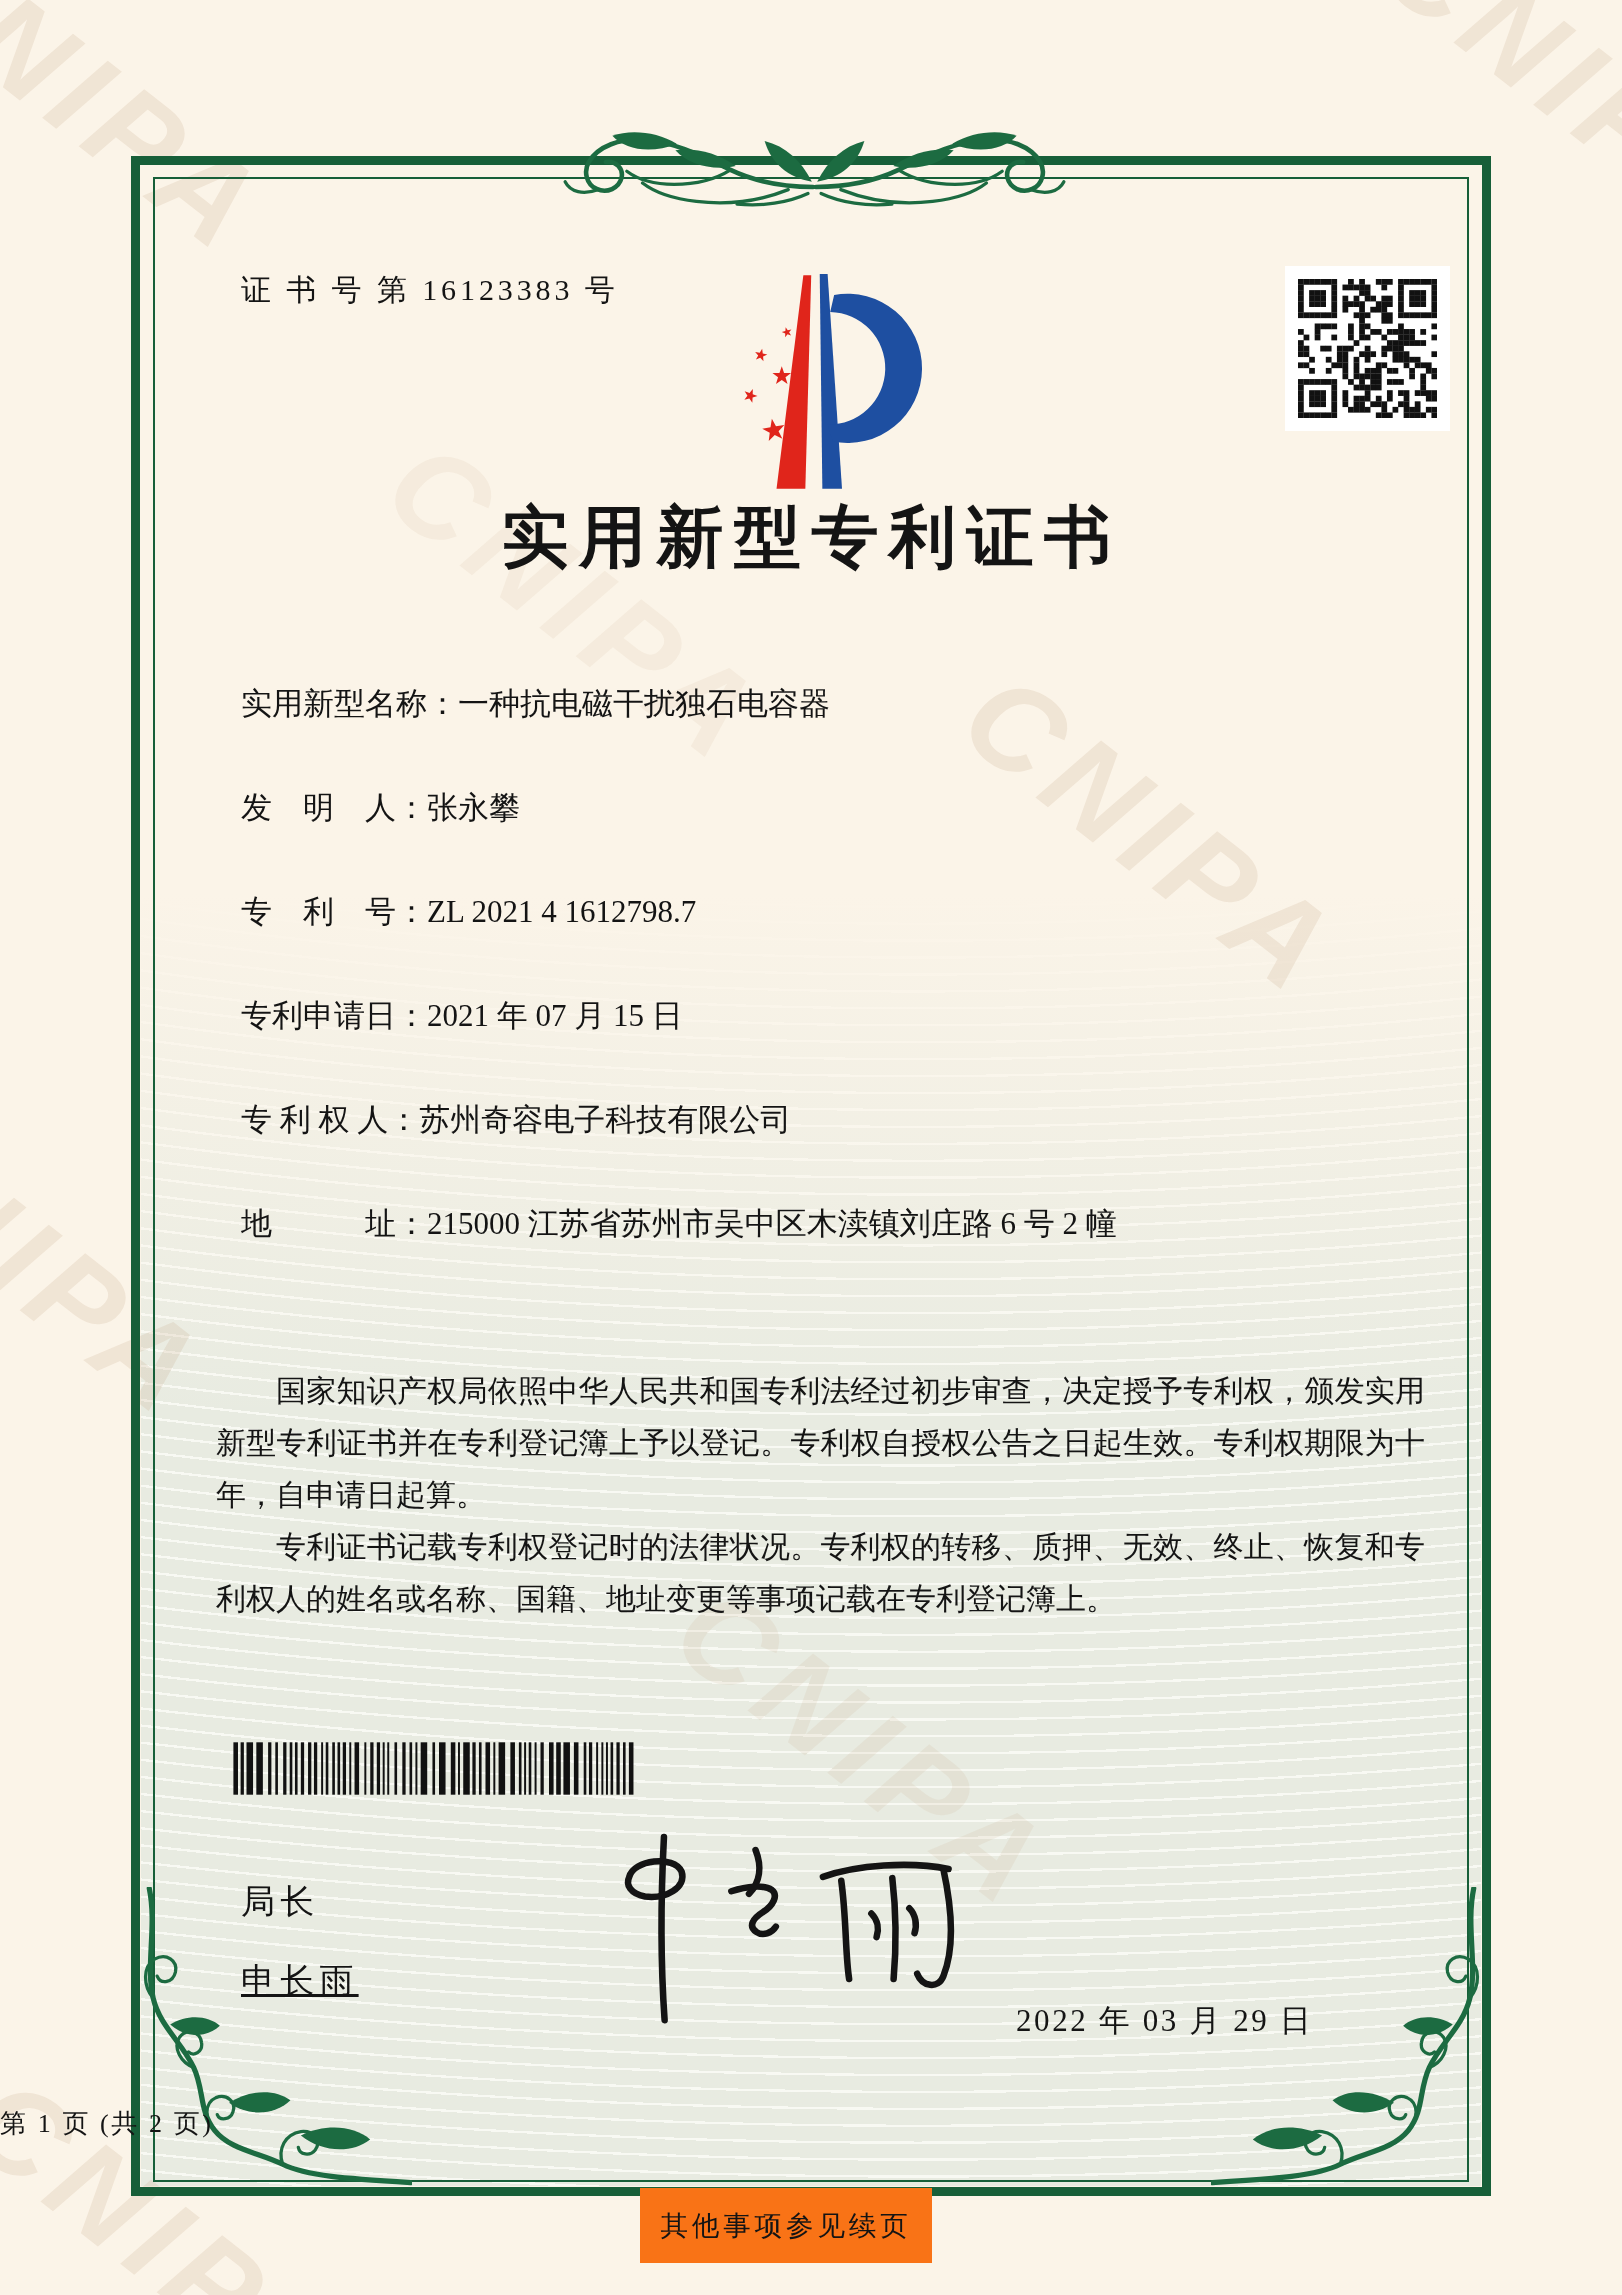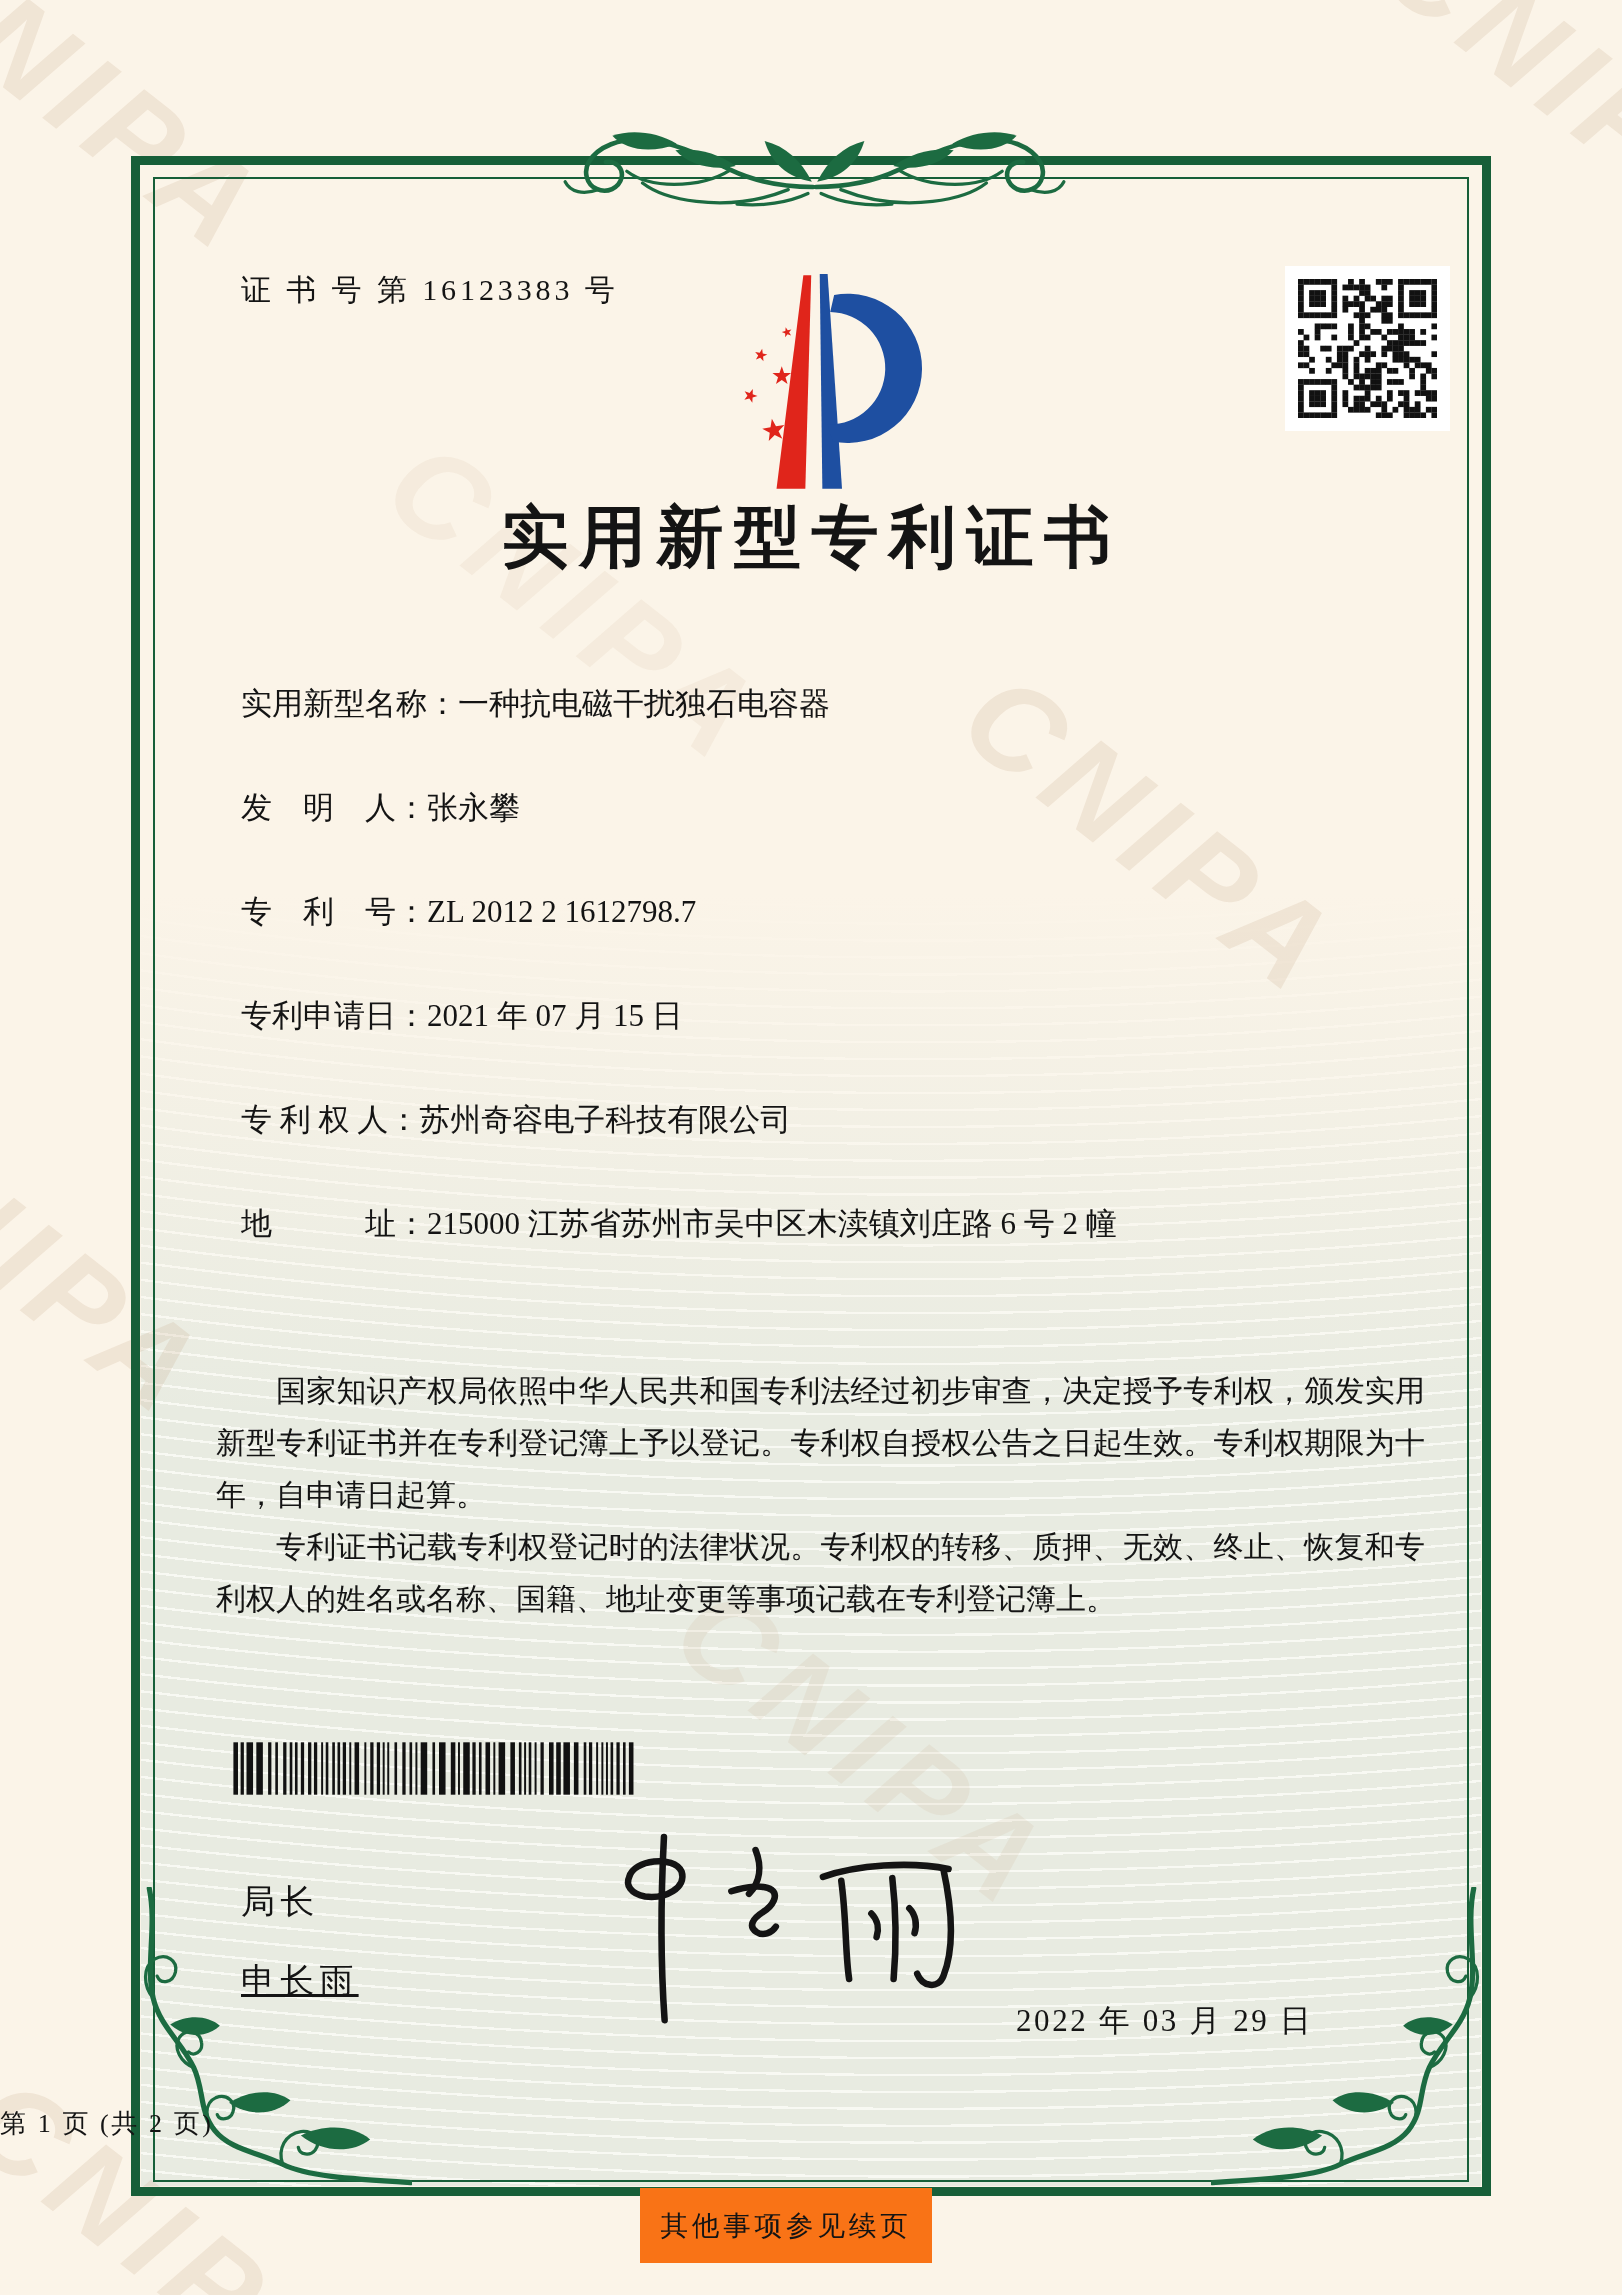--- a/index.html
+++ b/index.html
@@ -482,21 +482,21 @@
   <div class="content" id="title">实用新型专利证书</div>
 
   <div class="content" id="fields">
     <div class="field-row">
       <span>实用新型名称：</span><span>一种抗电磁干扰独石电容器</span>
     </div>
     <div class="field-row">
       <span>发　明　人：</span><span>张永攀</span>
     </div>
     <div class="field-row">
-      <span>专　利　号：</span><span>ZL 2012 2 1612798.7</span>
+      <span>专　利　号：</span><span>ZL 2021 4 1612798.7</span>
     </div>
     <div class="field-row">
       <span>专利申请日：</span><span>2021 年 07 月 15 日</span>
     </div>
     <div class="field-row">
       <span>专 利 权 人：</span><span>苏州奇容电子科技有限公司</span>
     </div>
     <div class="field-row">
       <span>地　　　址：</span><span>215000 江苏省苏州市吴中区木渎镇刘庄路 6 号 2 幢</span>
     </div>

